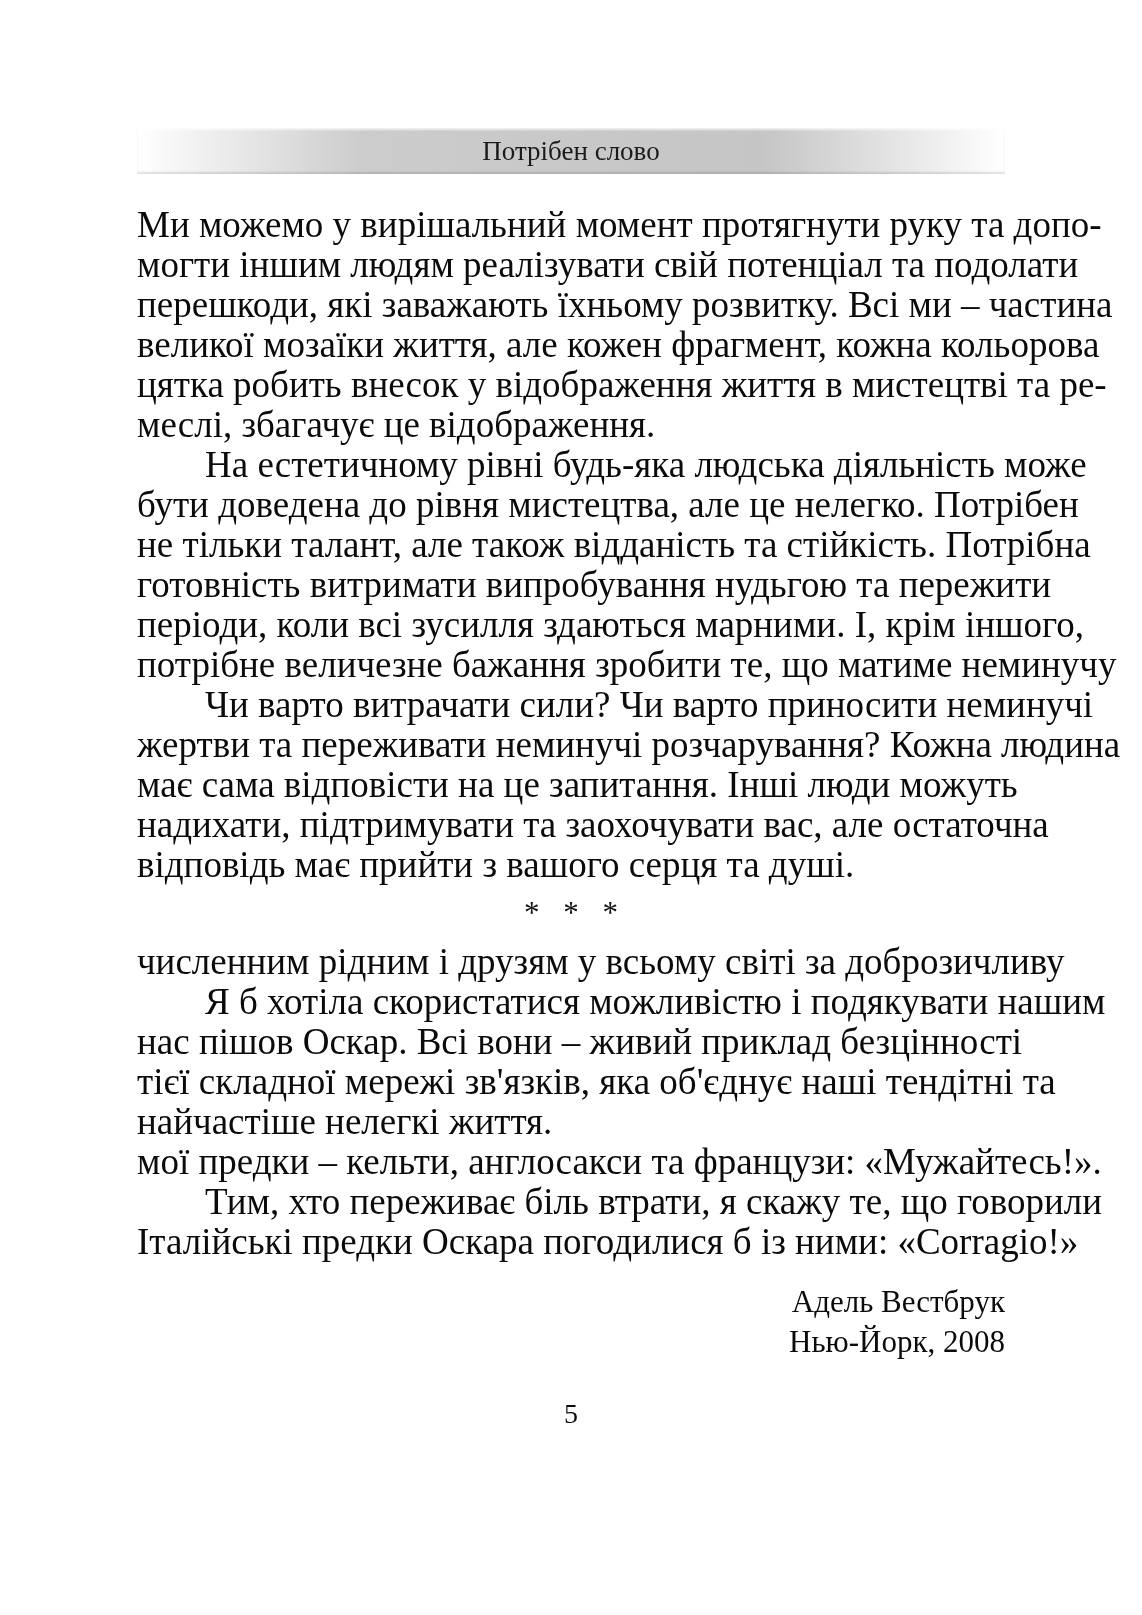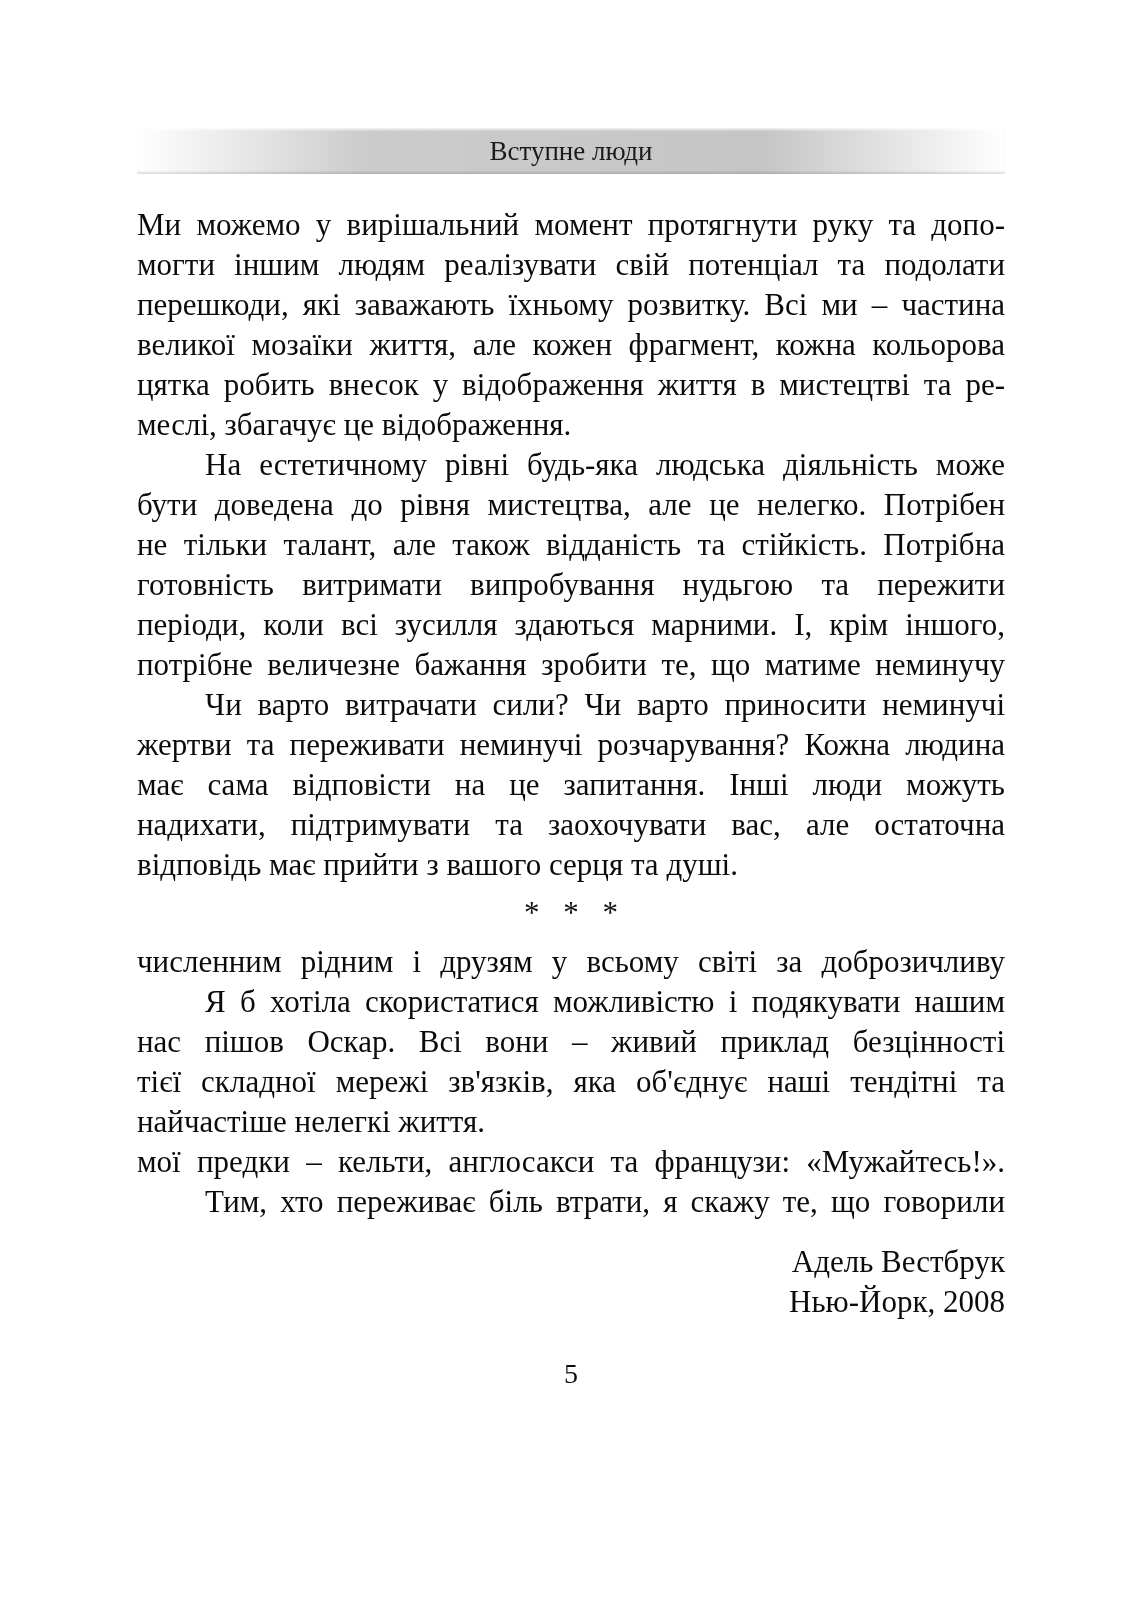--- a/index.html
+++ b/index.html
@@ -27,21 +27,21 @@
     height: 46px;
     line-height: 46px;
     text-align: center;
     font-size: 27px;
     color: #1b1b1b;
     background: linear-gradient(to right, #ffffff 0%, #cccccc 26%, #c5c5c5 72%, #ffffff 100%);
     box-shadow: inset 0 2px 2px rgba(255,255,255,0.7), inset 0 -2px 2px rgba(0,0,0,0.12);
     margin-bottom: 31px;
   }
   .body-text {
-    font-size: 31px;
+    font-size: 37px;
     line-height: 40px;
   }
   .para {
     margin: 0;
     padding: 0;
   }
   .line {
     display: block;
     text-align: justify;
     text-align-last: justify;
@@ -81,21 +81,21 @@
     color: #0b0b0b;
   }
 </style>
 </head>
 <body>
 
 <div class="page">
   <div class="content">
 
     <div class="header-band">
-      <span>Вступне люди</span>
+      <span>Потрібен слово</span>
     </div>
 
     <div class="body-text">
         <p class="para">
           <span class="line">Ми можемо у вирішальний момент протягнути руку та допо-</span>
           <span class="line">могти іншим людям реалізувати свій потенціал та подолати</span>
           <span class="line">перешкоди, які заважають їхньому розвитку. Всі ми – частина</span>
           <span class="line">великої мозаїки життя, але кожен фрагмент, кожна кольорова</span>
           <span class="line">цятка робить внесок у відображення життя в мистецтві та ре-</span>
           <span class="line last">меслі, збагачує це відображення.</span>
@@ -123,20 +123,21 @@
         <p class="para">
           <span class="line">численним рідним і друзям у всьому світі за доброзичливу</span>
           <span class="line indent">Я б хотіла скористатися можливістю і подякувати нашим</span>
           <span class="line">нас пішов Оскар. Всі вони – живий приклад безцінності</span>
           <span class="line">тієї складної мережі зв'язків, яка об'єднує наші тендітні та</span>
           <span class="line last">найчастіше нелегкі життя.</span>
         </p>
         <p class="para">
           <span class="line">мої предки – кельти, англосакси та французи: «Мужайтесь!».</span>
           <span class="line indent">Тим, хто переживає біль втрати, я скажу те, що говорили</span>
+          <span class="line last">Італійські предки Оскара погодилися б із ними: «Corragio!»</span>
         </p>
       </div>
 
     <div class="signature">
       <span class="sig-line">Адель Вестбрук</span>
       <span class="sig-line">Нью-Йорк, 2008</span>
     </div>
 
     <div class="page-number">5</div>
 

